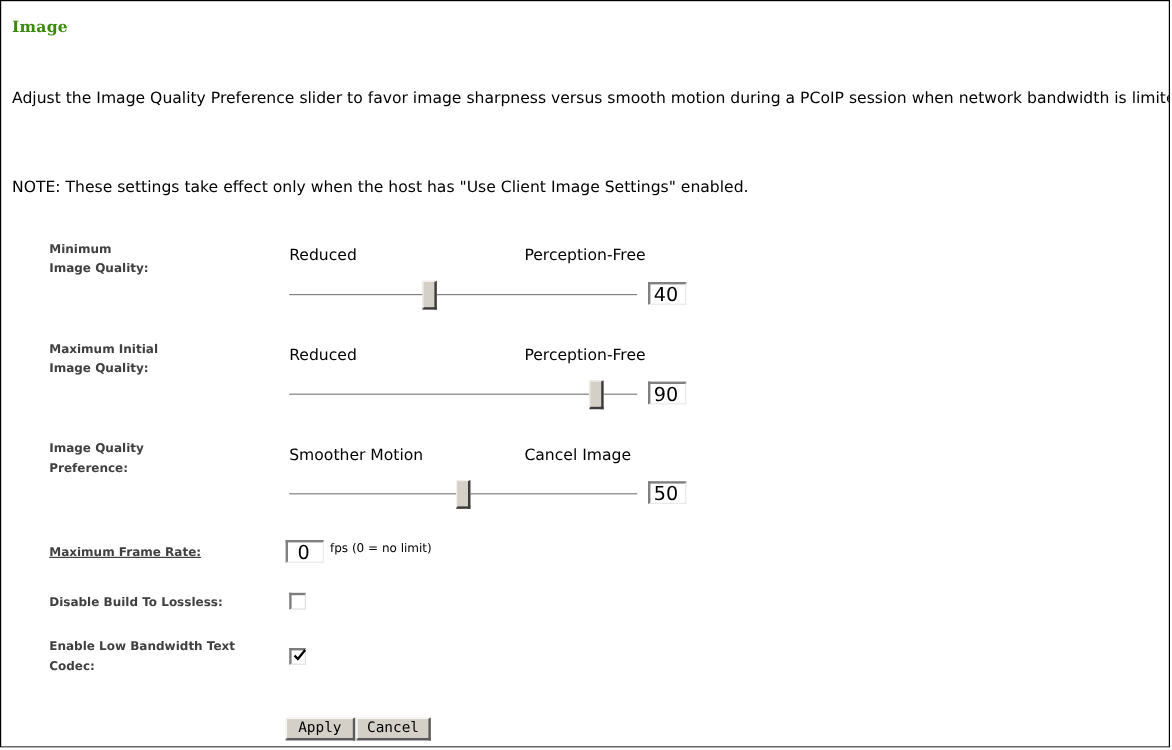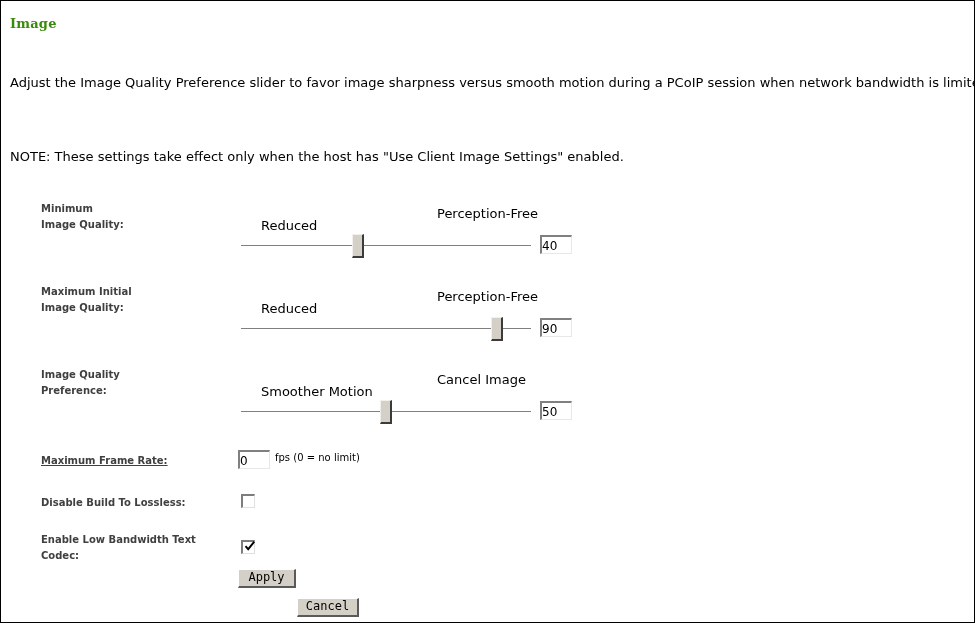--- a/index.html
+++ b/index.html
@@ -58,21 +58,21 @@
 
   
   .slider-group { position: absolute; left: 240px; width: 290px; }
 
   .endcap {
     position: absolute;
     font-size: 13px;
     color: #000000;
     white-space: nowrap;
   }
-  .endcap.left  { left: 0px; top: 12px; margin-left: 20px; }
+  .endcap.left  { left: 0px; top: 0px; }
   .endcap.right { left: 196px; top: 0px; }
 
   .track-wrap {
     position: absolute;
     top: 26px;
     left: 0px;
     width: 290px;
     height: 28px;
   }
   .track {
@@ -101,23 +101,23 @@
     position: absolute;
     width: 32px;
     height: 19px;
     background: #ffffff;
     border-top: 2px solid #808080;
     border-left: 2px solid #808080;
     border-right: 1px solid #e8e8e8;
     border-bottom: 1px solid #e8e8e8;
     box-sizing: border-box;
     font-family: "DejaVu Sans", sans-serif;
-    font-size: 12px;
-    color: #000000;
-    text-align: left;
+    font-size: 16px;
+    color: #000000;
+    text-align: center;
     padding: 1px 3px 0 0;
     line-height: 16px;
   }
 
   
   .checkbox {
     position: absolute;
     width: 14px;
     height: 14px;
     background: #ffffff;
@@ -218,16 +218,16 @@
   <div class="field-label" style="left:40px; top:531px; width:195px;">Enable Low Bandwidth Text
 Codec:</div>
   <div class="checkbox" style="left:240px; top:539px;">
     <span class="tick" style="display: block;">
       <svg width="12" height="12" viewBox="0 0 12 12">
         <path d="M1.5 6.2 L4.2 9.2 L10.3 1.6" stroke="#000000" stroke-width="1.9" fill="none"></path>
       </svg>
     </span>
   </div>
 
-  <div class="btn" style="left:237px; top:568px; width:58px;">Apply</div>
+  <div class="btn" style="left:237px; top:597px; width:58px;">Apply</div>
   <div class="btn" style="left:296px; top:597px; width:62px;">Cancel</div>
 
 </div>
 
 </body></html>

